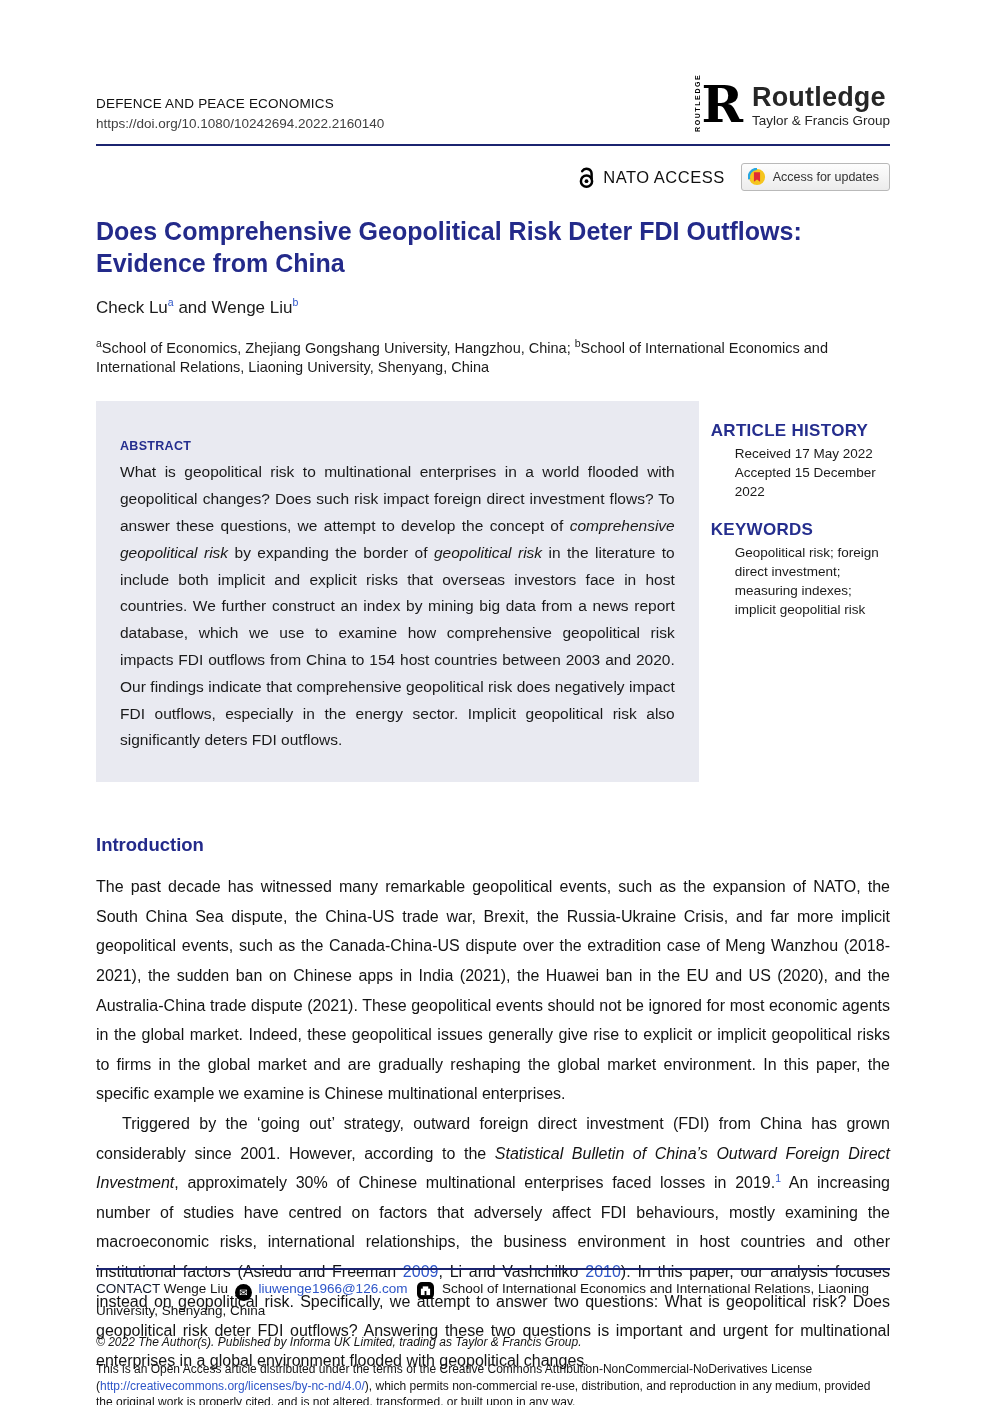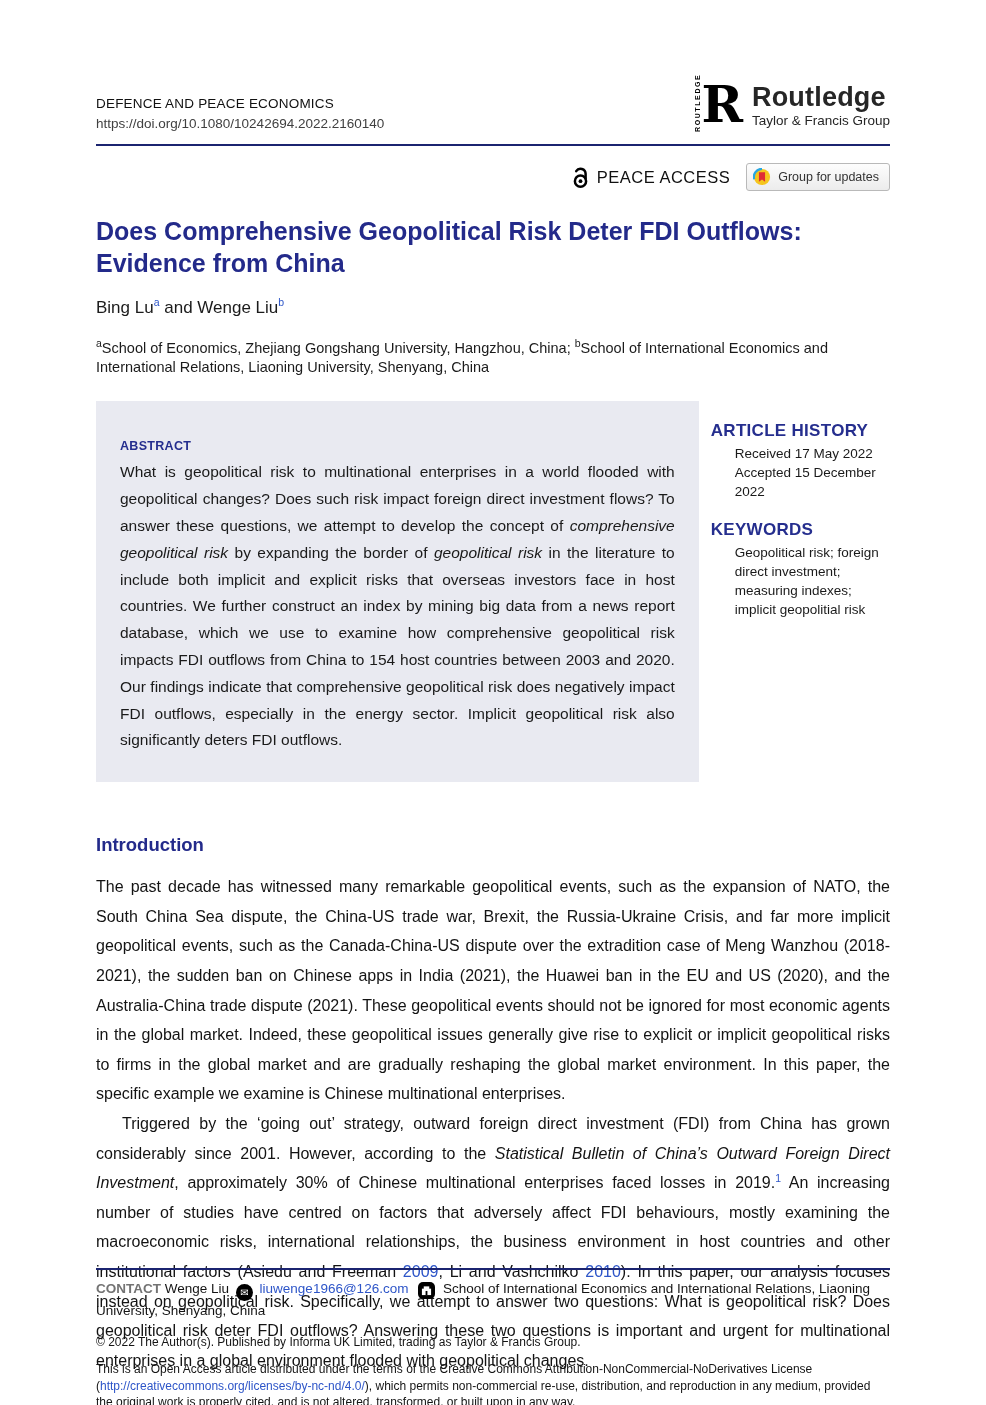--- a/index.html
+++ b/index.html
@@ -55,34 +55,34 @@
   .section-heading { margin-top:52px; font-size:18.5px; font-weight:bold; color:#232a8a; }
   .body-para { margin-top:16px; font-size:16px; line-height:29.6px; text-align:justify; color:#131313; }
   .body-para.indent { margin-top:0; text-indent:26px; }
   .rt-i { font-style:italic; }
   .rt-link { color:#2d55c8; }
   .rt-sup { color:#2d55c8; font-size:10.5px; vertical-align:super; line-height:0; }
   
   .footer { position:absolute; left:96px; right:96px; top:1268px; }
   .footer-rule { border:none; border-top:2px solid #1b2470; margin-bottom:9px; }
   .contact-line { font-size:13.5px; line-height:19.5px; color:#141414; }
-  .contact-label { font-weight:bold; color:#737373; }
+  .contact-label { font-weight:normal; color:#0f172a; }
   .contact-email { color:#2d55c8; text-decoration:none; }
   .circle-icon {
     display:inline-flex; align-items:center; justify-content:center;
     width:17px; height:17px; border-radius:50%; background:#000; color:#fff;
     font-size:10px; vertical-align:-3px; margin:0 3px;
   }
   .square-icon {
     display:inline-flex; align-items:center; justify-content:center;
     width:17px; height:17px; border-radius:5px; background:#000;
     vertical-align:-3px; margin:0 4px 0 6px;
   }
   .legal { margin-top:11px; font-size:12px; line-height:16.5px; color:#141414; }
-  .legal.first { margin-top:13px; }
+  .legal.first { margin-top:13px;font-style:italic; }
 </style>
 </head>
 <body>
 
 <div class="page">
 
   <div class="masthead">
     <div class="journal-block">
       <div class="journal-name">DEFENCE AND PEACE ECONOMICS</div>
       <a class="doi-link" href="#">https://doi.org/10.1080/10242694.2022.2160140</a>
@@ -100,36 +100,36 @@
   </div>
   <hr class="rule-navy">
 
   <div class="access-row">
     <div class="open-access">
       <svg width="19" height="24" viewBox="0 0 19 24">
         <circle cx="9.5" cy="16.2" r="5.6" fill="none" stroke="#000" stroke-width="2.5"></circle>
         <circle cx="9.5" cy="16.2" r="1.9" fill="#000"></circle>
         <path d="M14.6 13.5 V8.8 A5.1 5.1 0 0 0 5.2 6.1" fill="none" stroke="#000" stroke-width="2.5" stroke-linecap="round"></path>
       </svg>
-      <span class="open-access-label">PEACE ACCESS</span>
+      <span class="open-access-label">NATO ACCESS</span>
     </div>
     <button class="check-btn">
       <svg width="18" height="18" viewBox="0 0 20 20">
         <circle cx="10" cy="10" r="9" fill="#f5c51d"></circle>
         <path d="M10 1 A9 9 0 0 0 1.3 12.5" stroke="#28a7e0" stroke-width="2.6" fill="none"></path>
         <path d="M6.6 4.6 h6.8 v10.8 l-3.4 -2.6 l-3.4 2.6 z" fill="#e02b35"></path>
       </svg>
-      <span>Group for updates</span>
+      <span>Access for updates</span>
     </button>
   </div>
 
   <h1 class="article-title">Does Comprehensive Geopolitical Risk Deter FDI Outflows: Evidence from China</h1>
 
   <div class="authors">
-    <span>Bing Lu</span><sup class="sup-blue">a</sup><span> and </span><span>Wenge Liu</span><sup class="sup-blue">b</sup>
+    <span>Check Lu</span><sup class="sup-blue">a</sup><span> and </span><span>Wenge Liu</span><sup class="sup-blue">b</sup>
   </div>
 
   <div class="affils">
     <sup>a</sup><span>School of Economics, Zhejiang Gongshang University, Hangzhou, China; </span><sup>b</sup><span>School of International Economics and International Relations, Liaoning University, Shenyang, China</span>
   </div>
 
   <div class="abs-wrap">
     <div class="abs-box">
       <div class="abs-heading">ABSTRACT</div>
       <div class="abs-text"><span>What is geopolitical risk to multinational enterprises in a world flooded with geopolitical changes? Does such risk impact foreign direct investment flows? To answer these questions, we attempt to develop the concept of </span><span class="rt-i">comprehensive geopolitical risk</span><span> by expanding the border of </span><span class="rt-i">geopolitical risk</span><span> in the literature to include both implicit and explicit risks that overseas investors face in host countries. We further construct an index by mining big data from a news report database, which we use to examine how comprehensive geopolitical risk impacts FDI outflows from China to 154 host countries between 2003 and 2020. Our findings indicate that comprehensive geopolitical risk does negatively impact FDI outflows, especially in the energy sector. Implicit geopolitical risk also significantly deters FDI outflows.</span></div>

